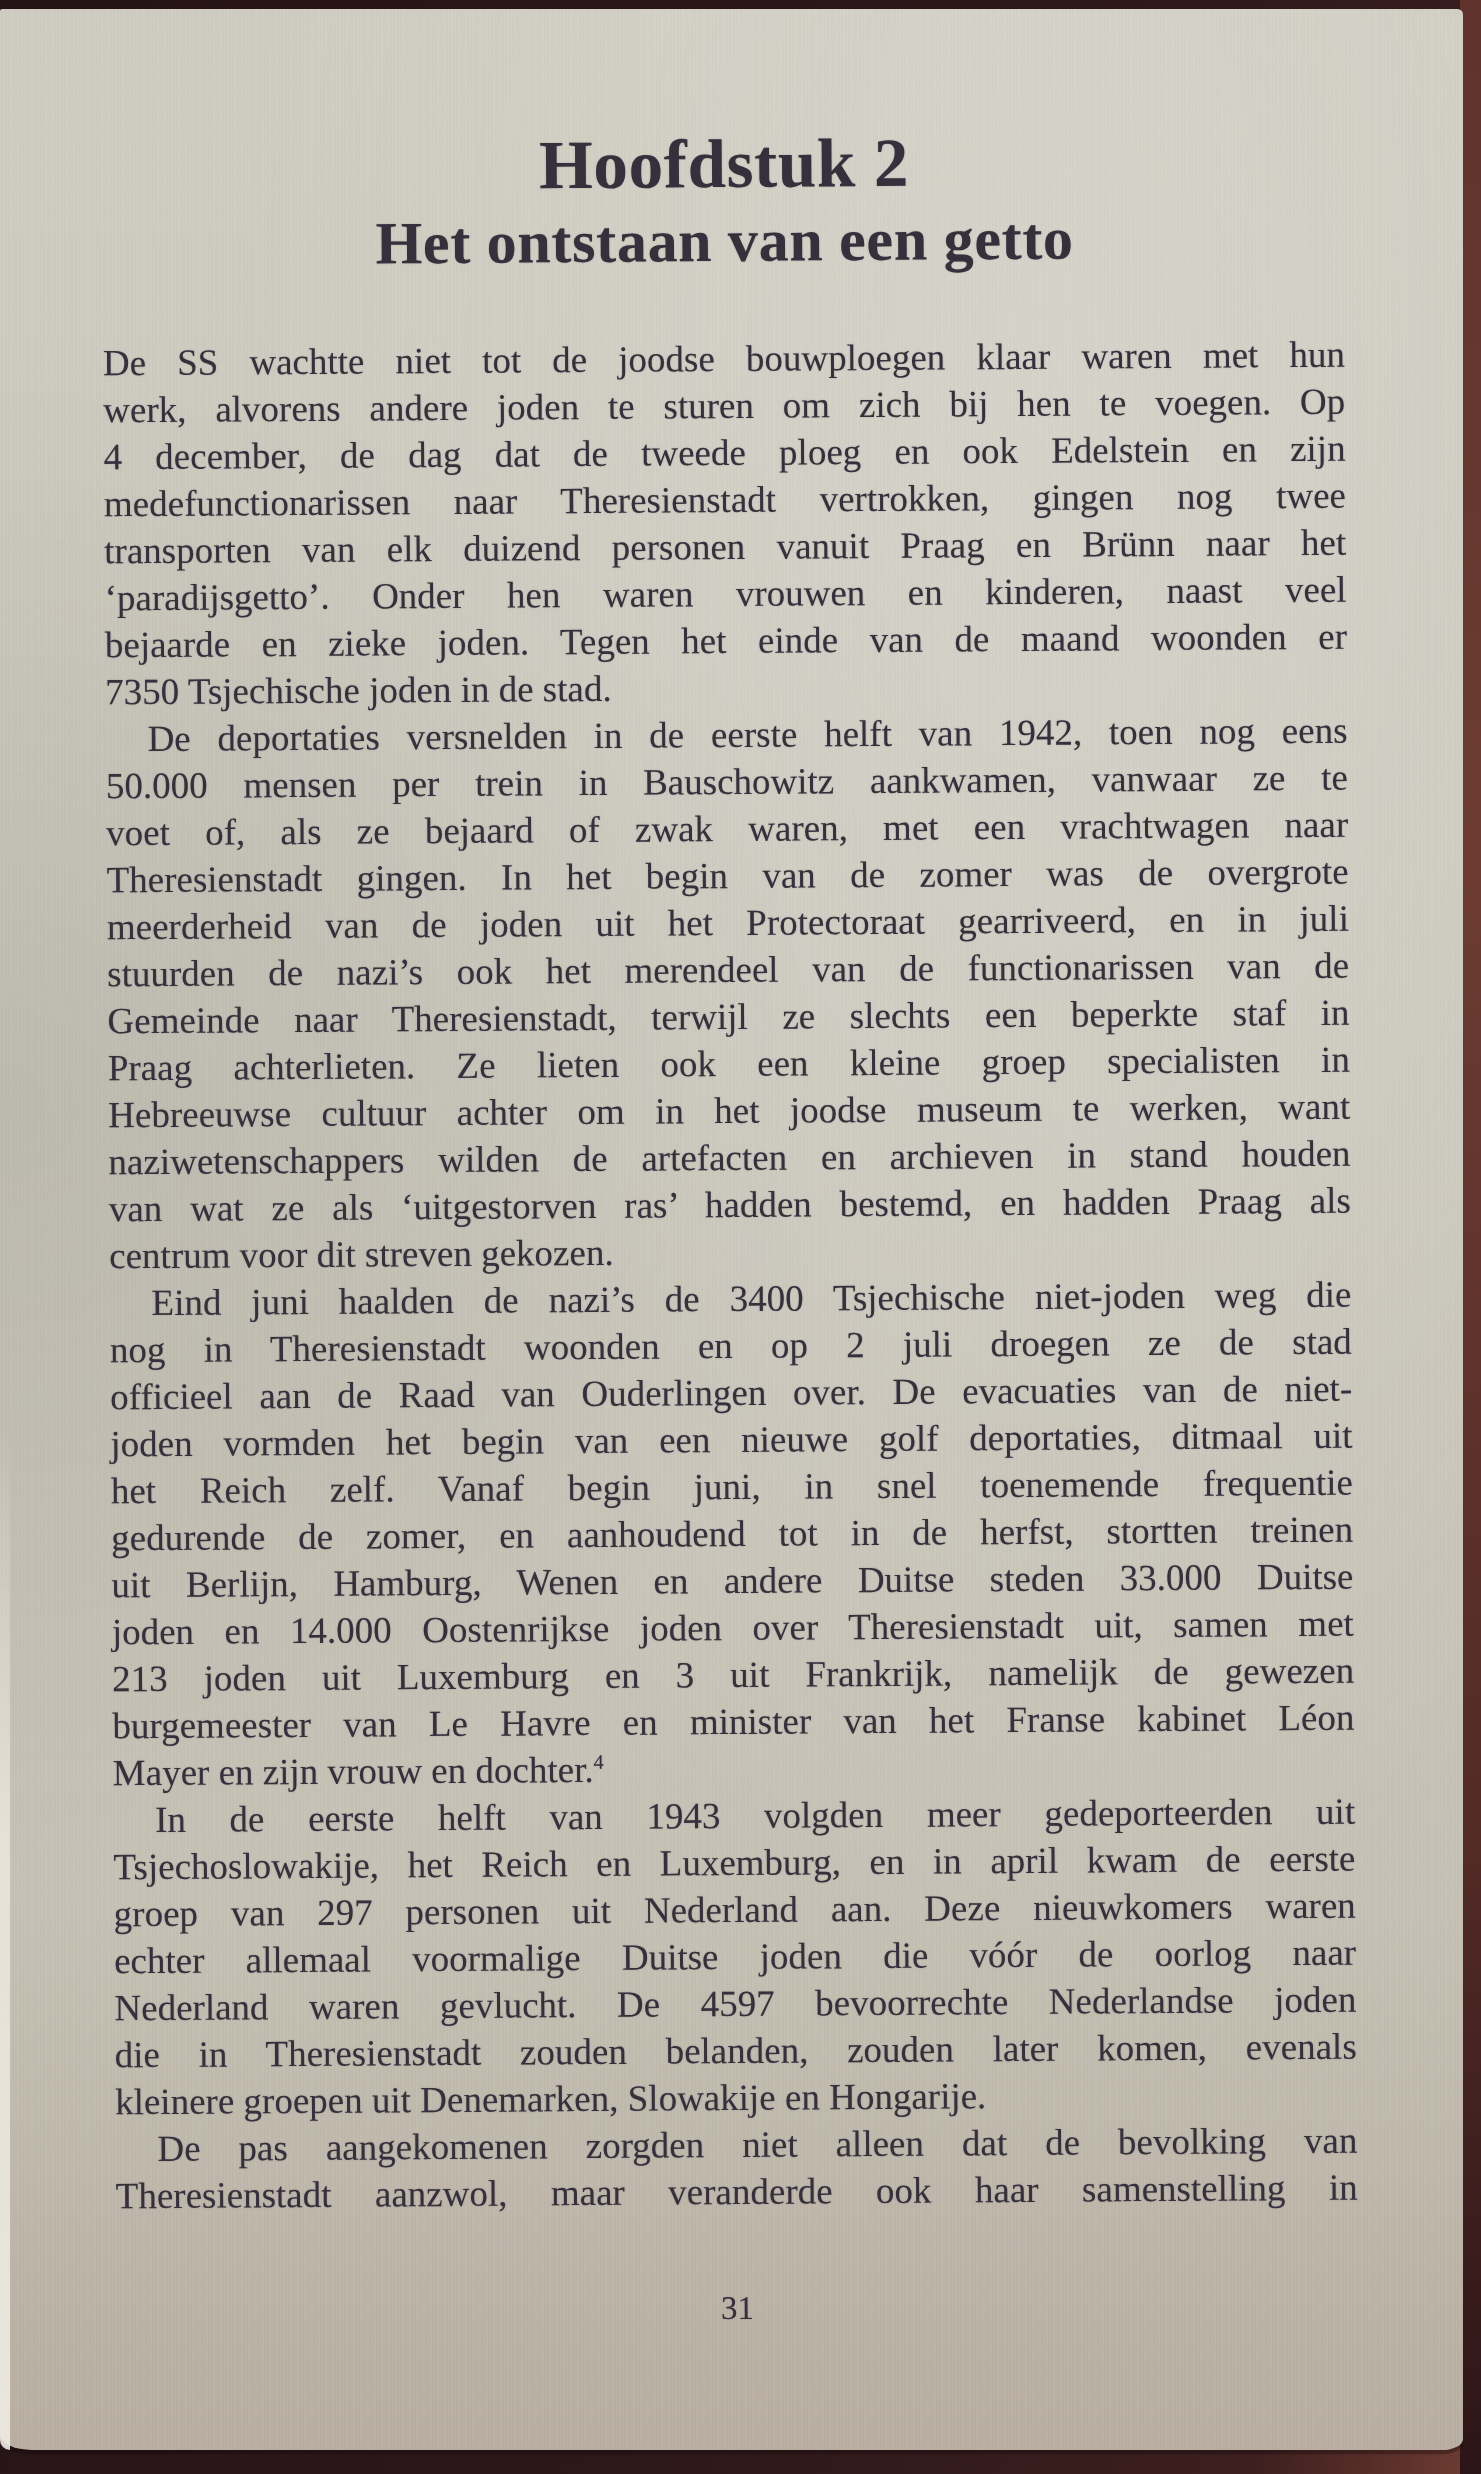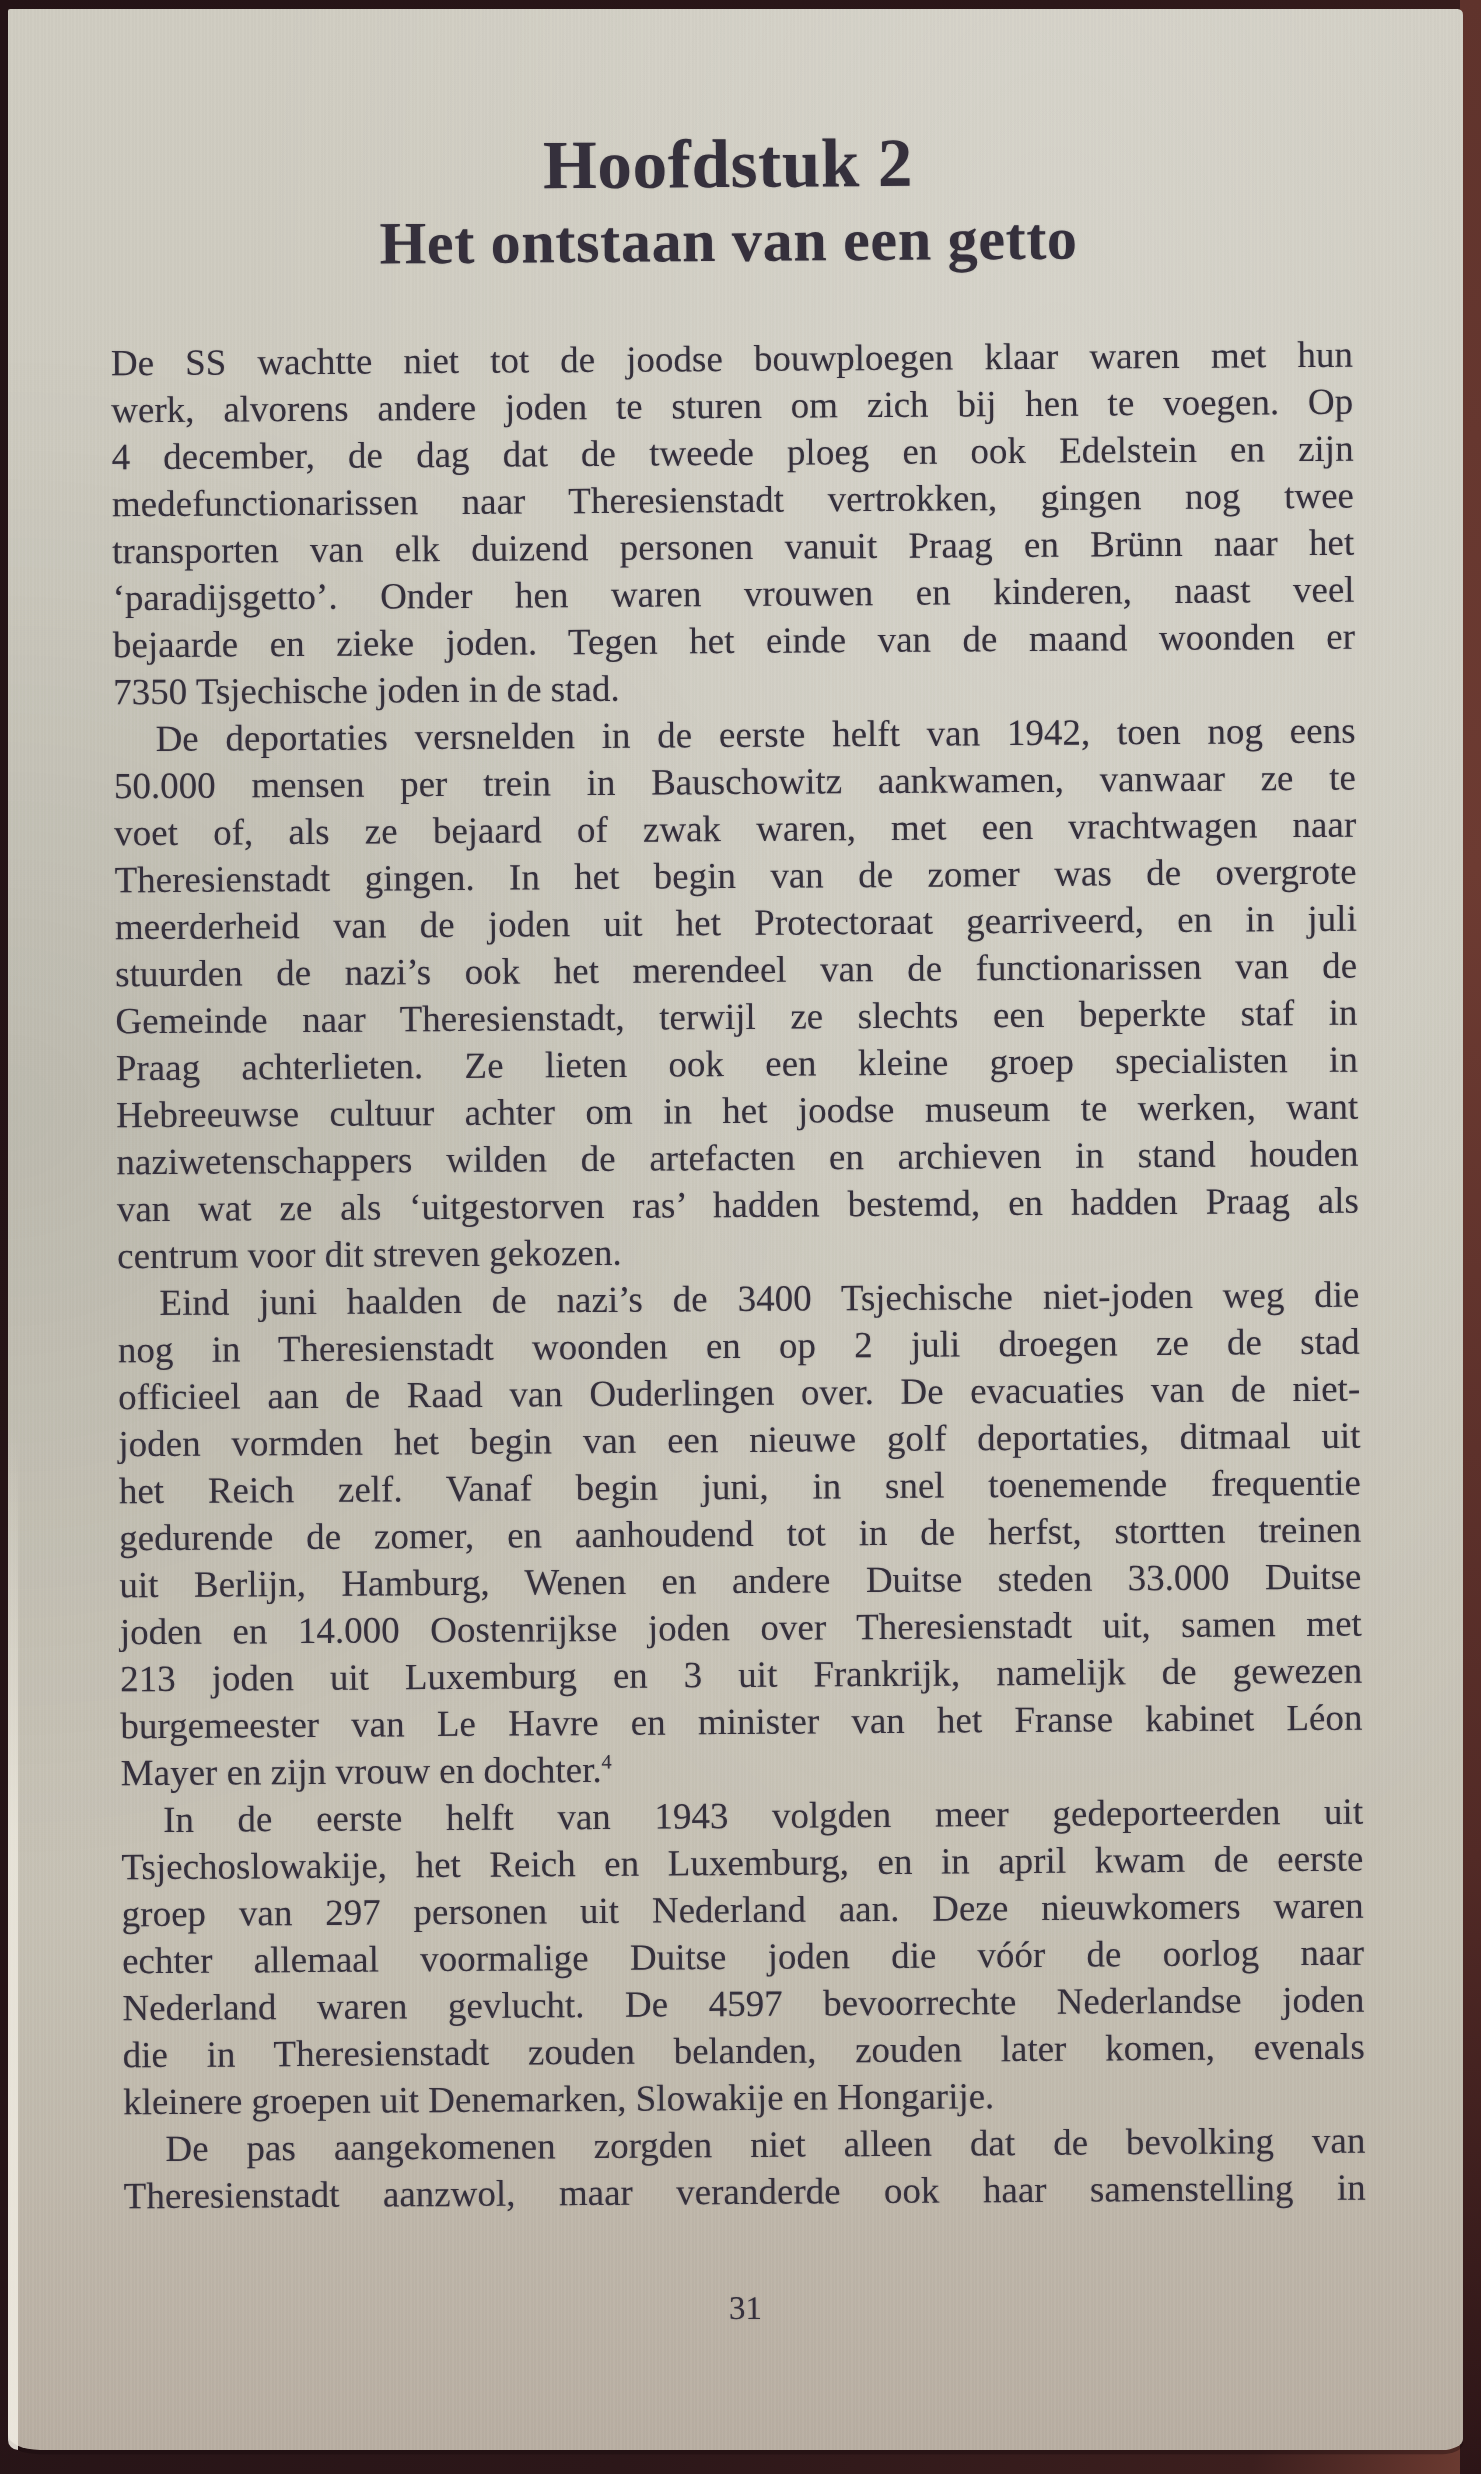--- a/index.html
+++ b/index.html
@@ -21,21 +21,20 @@
   .page {
     position: absolute;
     left: 0; top: 9px; right: 18px; bottom: 23.6px;
     background:
       radial-gradient(ellipse at 72% 16%, rgba(255,255,255,0.16), rgba(255,255,255,0) 55%),
       radial-gradient(ellipse at 0% 45%, rgba(60,60,50,0.10), rgba(60,60,50,0) 40%),
       repeating-linear-gradient(90deg, rgba(255,255,255,0.025) 0 1.4px, rgba(0,0,0,0.012) 1.4px 3.5px),
       linear-gradient(180deg, #cfccc1 0%, #cbc8bc 45%, #c6c1b4 78%, #b8aea2 100%);
     border-radius: 2.1px 5.5px 21px 32px / 2.1px 5.5px 11px 15.2px;
     box-shadow: 0 4.2px 0 rgba(20,10,12,0.35);
-    margin-left: 8px;
   }
   
   .page::before {
     content: "";
     position: absolute; left: 0; bottom: 0; width: 9.7px; height: 42%;
     background: linear-gradient(180deg, rgba(240,236,226,0) 0%, rgba(240,236,226,0.75) 40%, rgba(240,236,226,0.9) 100%);
     border-radius: 0 0 0 28px;
   }
   .content {
     position: absolute; inset: 0;

